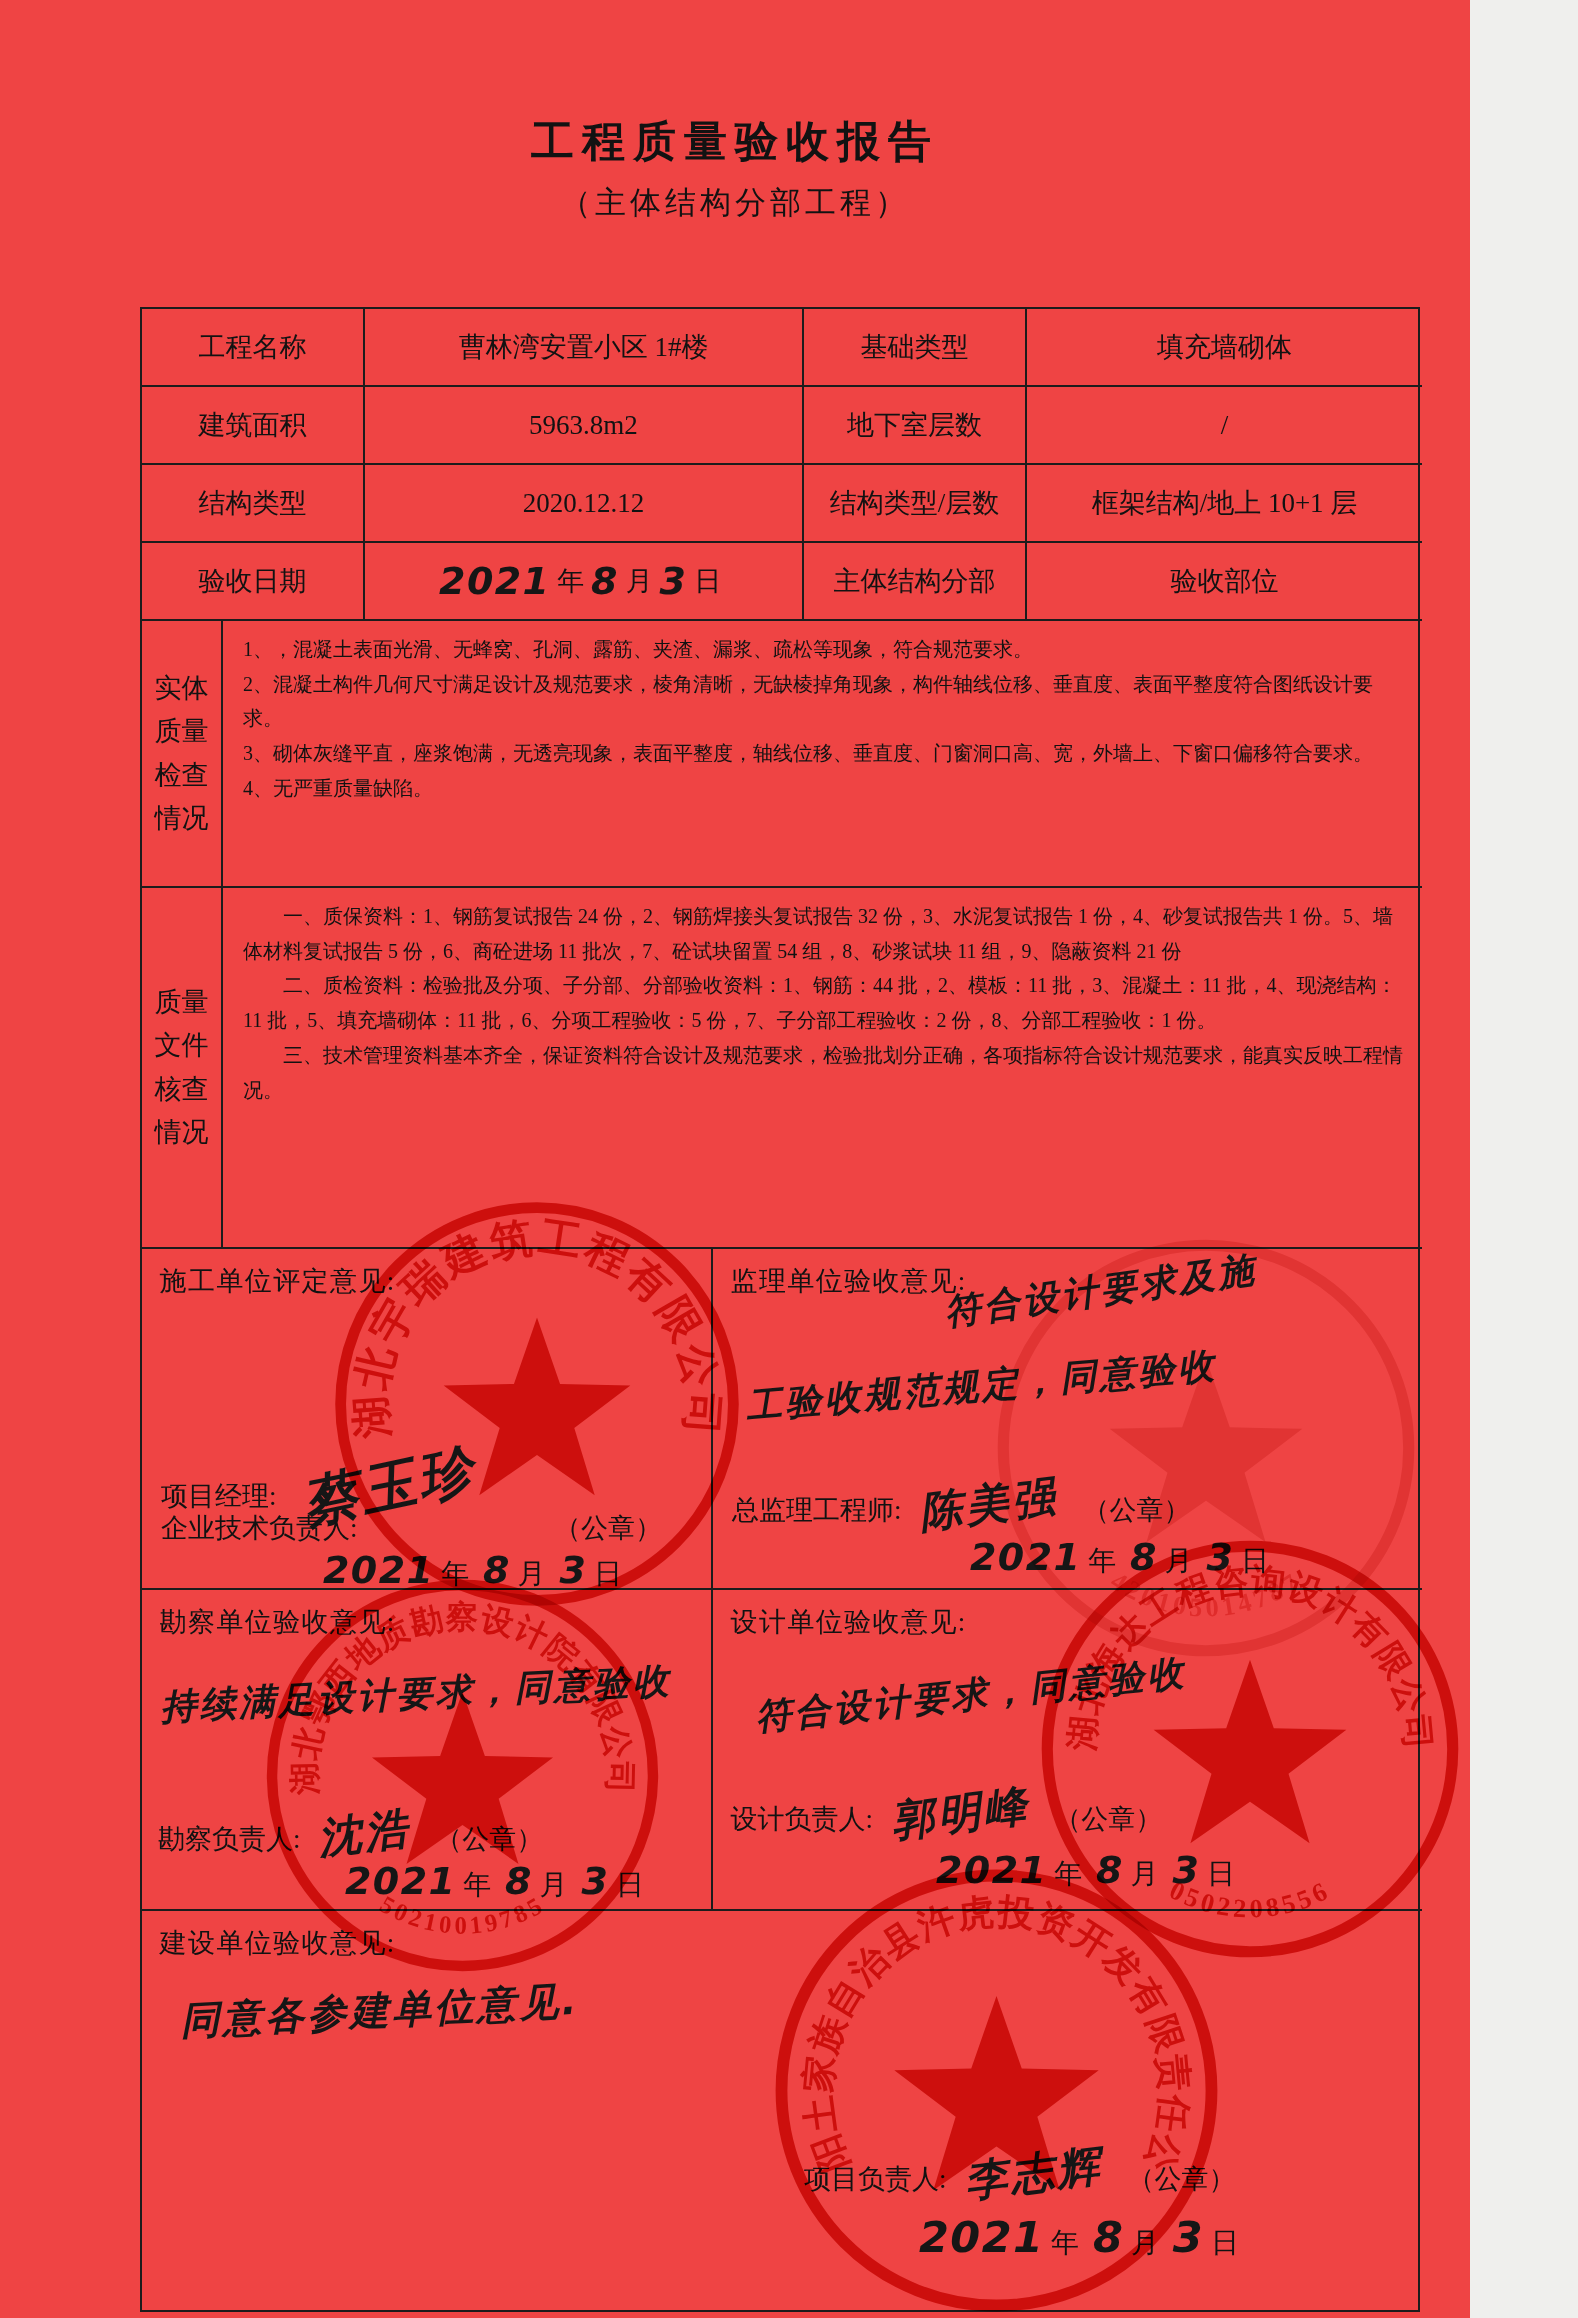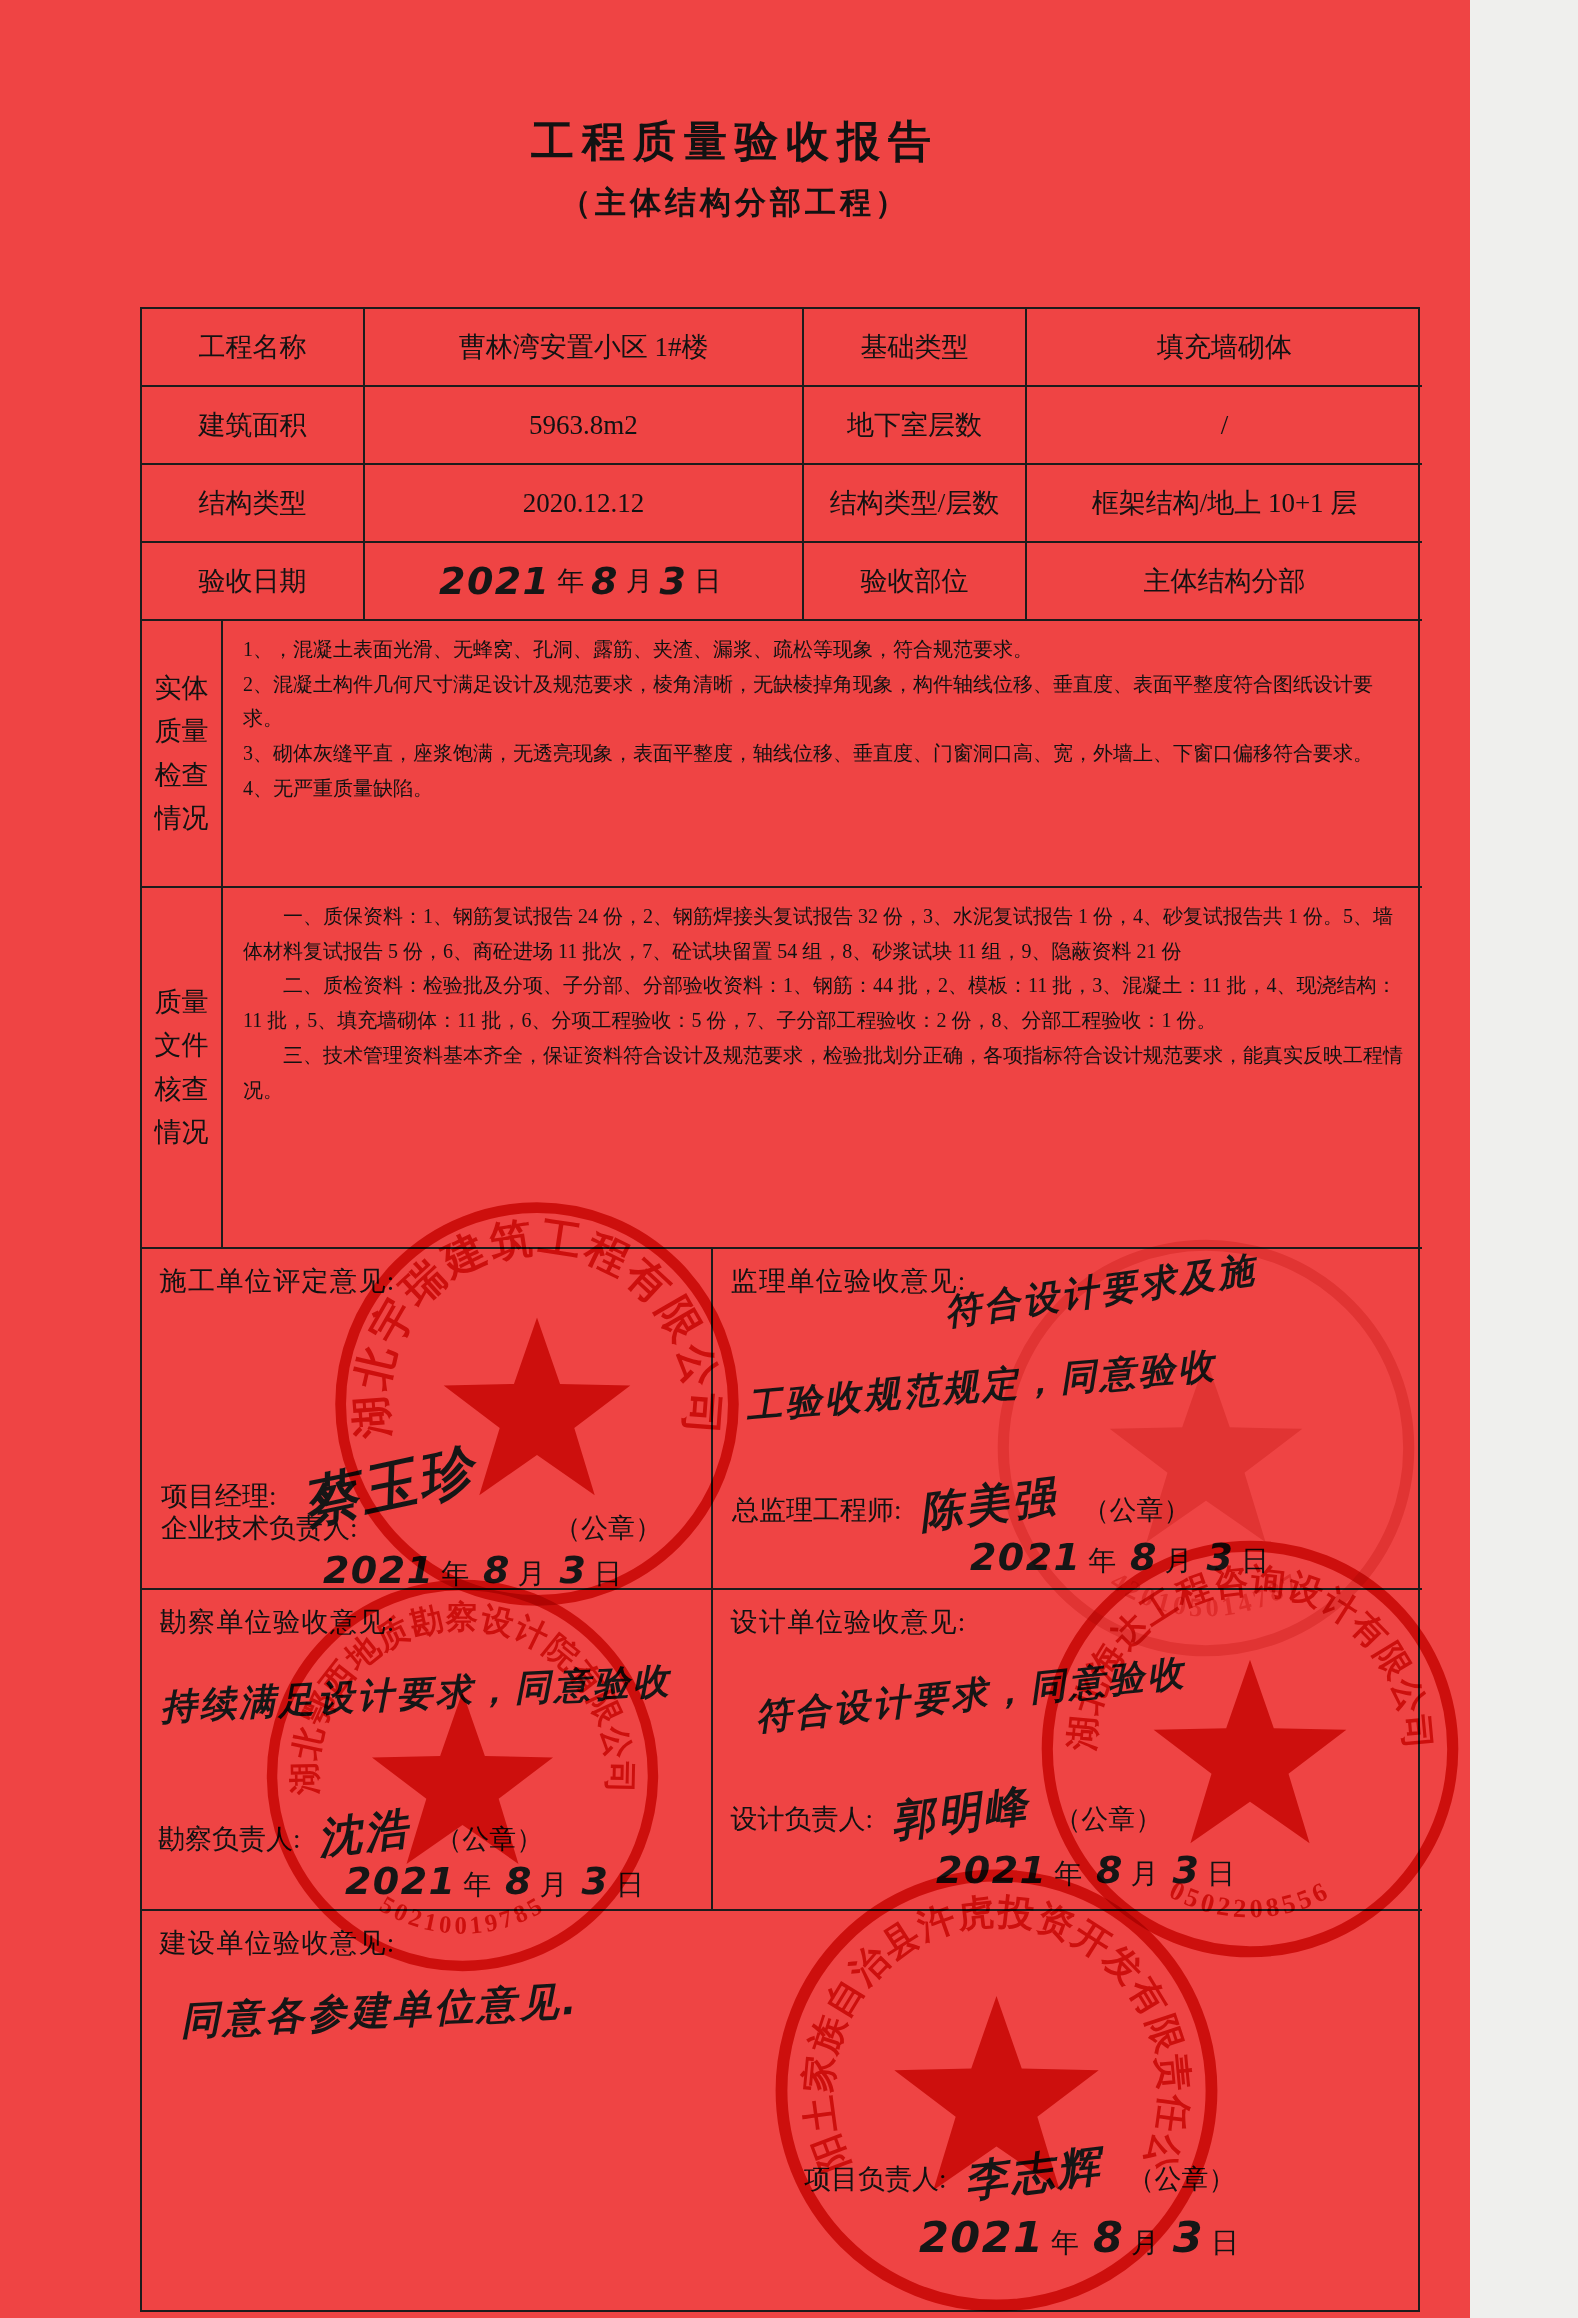--- a/index.html
+++ b/index.html
@@ -6,21 +6,21 @@
     --red:#d8271d;
     --red-faint:#dd6f66;
     --ink:#161616;
     --line:#1c1c1c;
   }
   *{margin:0;padding:0;box-sizing:border-box}
   body{background:#efefed;font-family:"Liberation Serif","DejaVu Serif",serif;color:#121212}
   .page{position:relative;width:1470px;height:2319px;background:#ef4444;overflow:hidden}
 
   .title{text-align:center;padding-top:113px;font-size:43px;font-weight:bold;letter-spacing:8px}
-  .subtitle{text-align:center;margin-top:10.8px;font-size:31px;font-weight:bold;letter-spacing:4px}
+  .subtitle{text-align:center;margin-top:10.8px;font-size:31px;font-weight:normal;letter-spacing:4px}
 
   .tbl{position:absolute;left:140px;top:307px;width:1280px;border:2.7px solid var(--line);background:transparent}
   .info-row{display:grid;grid-template-columns:223px 439px 223px 395px;height:78px}
   .check-row{display:grid;grid-template-columns:81px 1199px}
   .check-row.entity{height:267px}
   .check-row.docs{height:361px}
   .op-row1{display:grid;grid-template-columns:571px 709px;height:341px}
   .op-row2{display:grid;grid-template-columns:571px 709px;height:321px}
   .op-row3{height:399px}
 
@@ -131,22 +131,22 @@
     <div class="info-row">
       <div class="cell lab">验收日期</div>
       <div class="cell val">
         <span class="hand hd">2021</span>
           <span class="dl">年</span>
         <span class="hand hd">8</span>
           <span class="dl">月</span>
         <span class="hand hd">3</span>
           <span class="dl">日</span>
       </div>
+      <div class="cell val">主体结构分部</div>
       <div class="cell lab">验收部位</div>
-      <div class="cell val">主体结构分部</div>
     </div>
 
     <div class="check-row entity">
       <div class="cell vlab">实体
 质量
 检查
 情况</div>
       <div class="cell check-content">
         <p>1、，混凝土表面光滑、无蜂窝、孔洞、露筋、夹渣、漏浆、疏松等现象，符合规范要求。</p>
         <p>2、混凝土构件几何尺寸满足设计及规范要求，棱角清晰，无缺棱掉角现象，构件轴线位移、垂直度、表面平整度符合图纸设计要求。</p>

